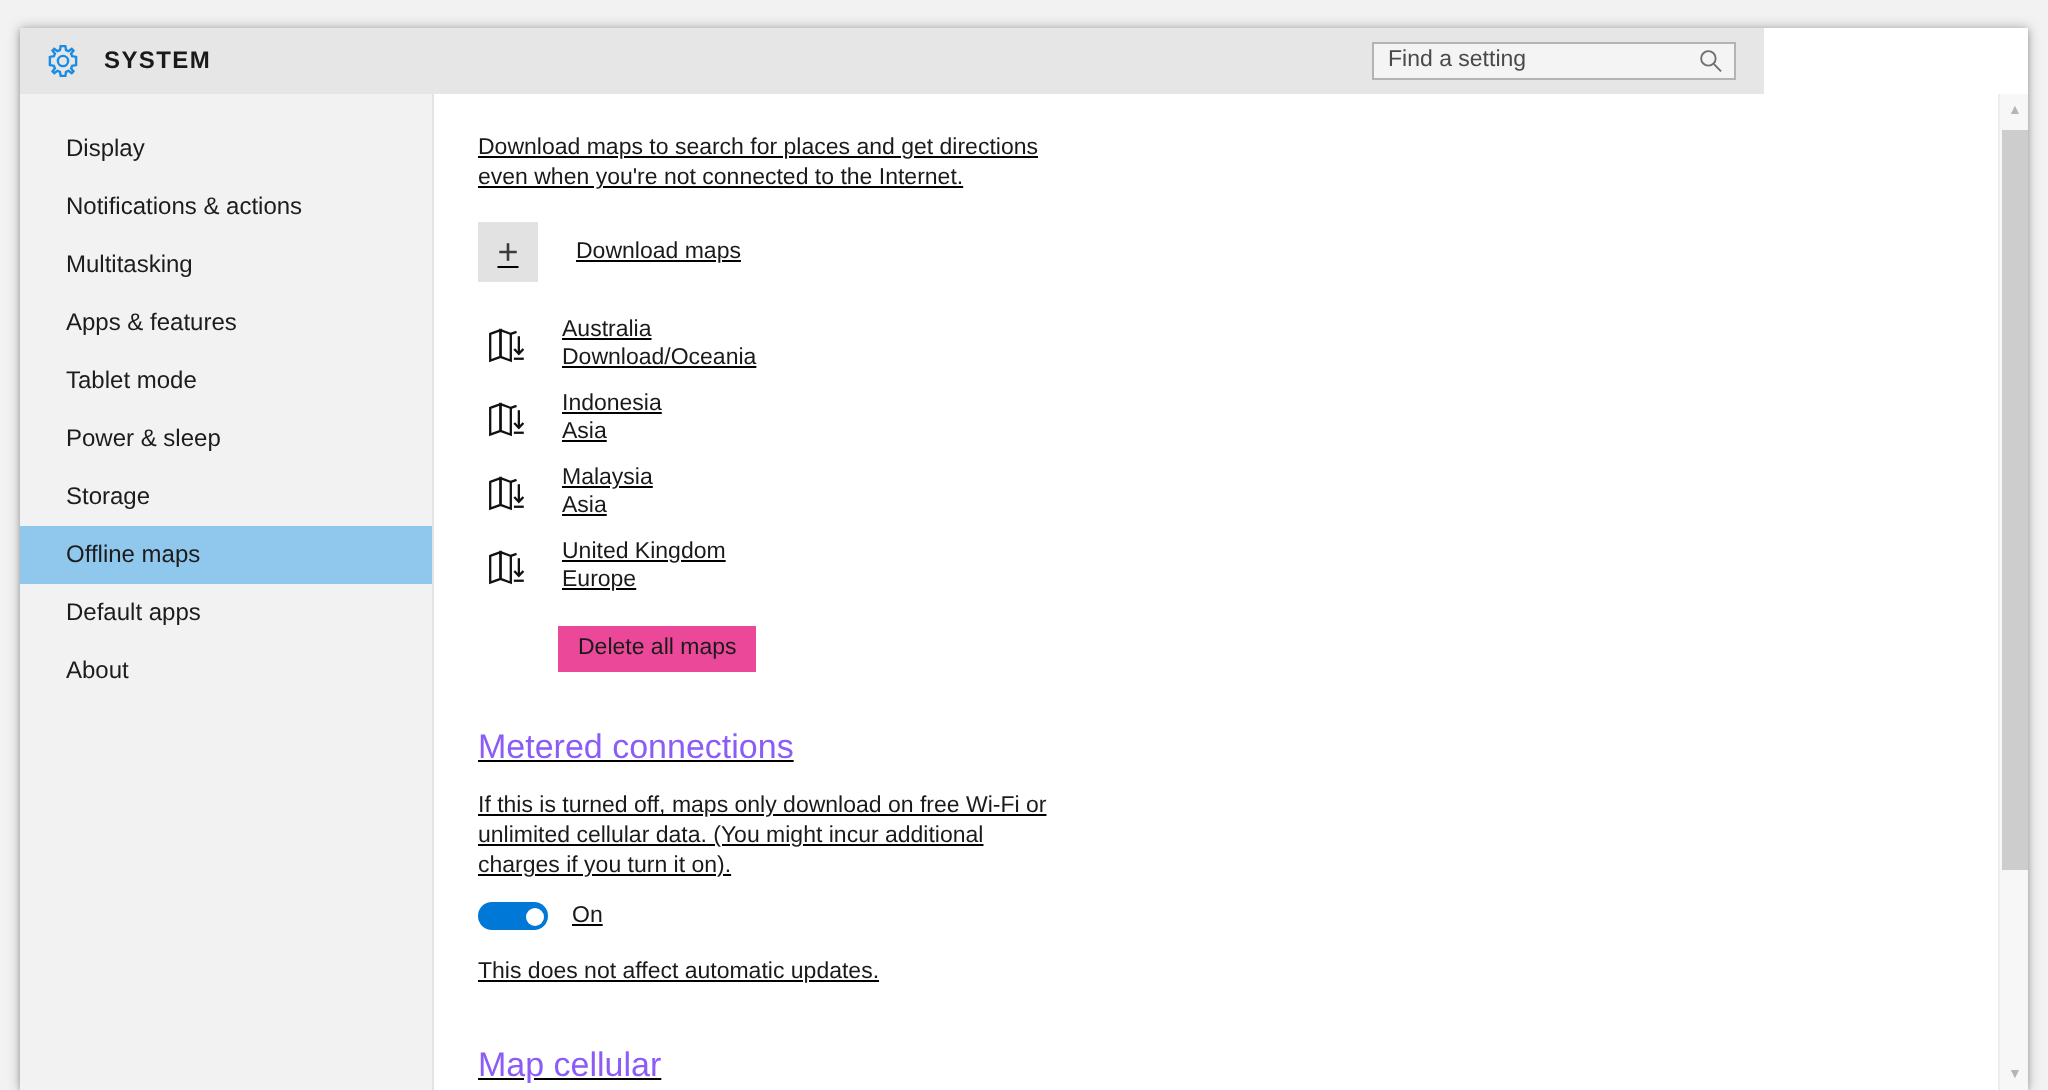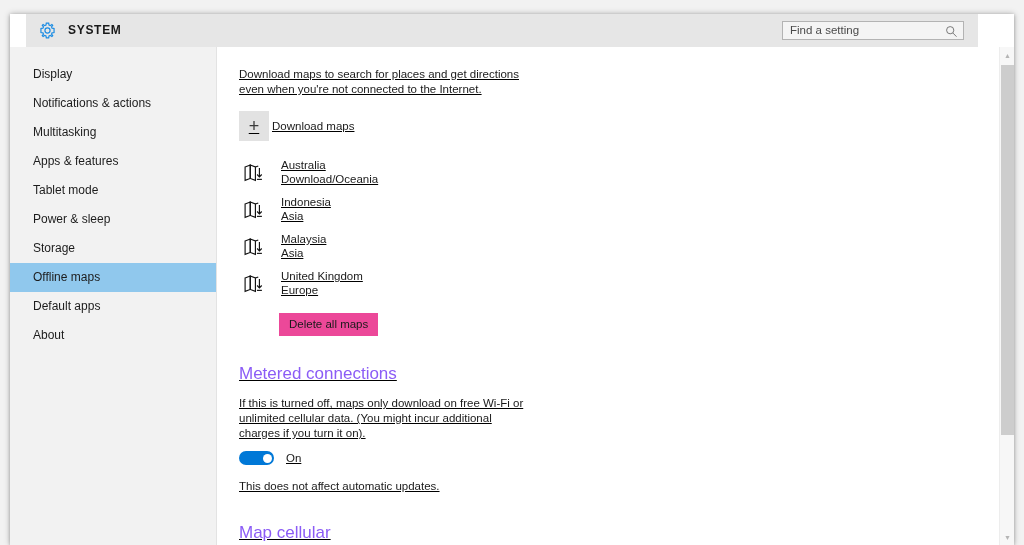--- a/index.html
+++ b/index.html
@@ -28,22 +28,22 @@
     width: 1004px;
     height: 531px;
     background: #ffffff;
     box-shadow: 0 0 6px rgba(0,0,0,0.28), 0 1px 3px rgba(0,0,0,0.20);
     overflow: hidden;
   }
 
   
   .titlebar {
     position: absolute;
-    left: 16px; top: 0;
-    width: 952px;
+    left: 0; top: 0;
+    width: 872px;
     height: 33px;
     background: #e6e6e6;
     border-bottom: 1px solid #0f172a;
   }
   .gear-icon {
     position: absolute;
     left: 12px;
     top: 7px;
     width: 19px;
     height: 19px;
@@ -155,21 +155,21 @@
     justify-content: center;
     cursor: default;
   }
   .plus-glyph {
     font-size: 18px;
     line-height: 18px;
     color: #3a3a3a;
     font-weight: 300;
   }
   .download-label {
-    margin-left: 3px;
+    margin-left: 19px;
     font-size: 11.5px;
     color: #1a1a1a;
   }
 
   
   .map-item {
     display: flex;
     align-items: center;
     height: 31px;
     margin-bottom: 6px;

